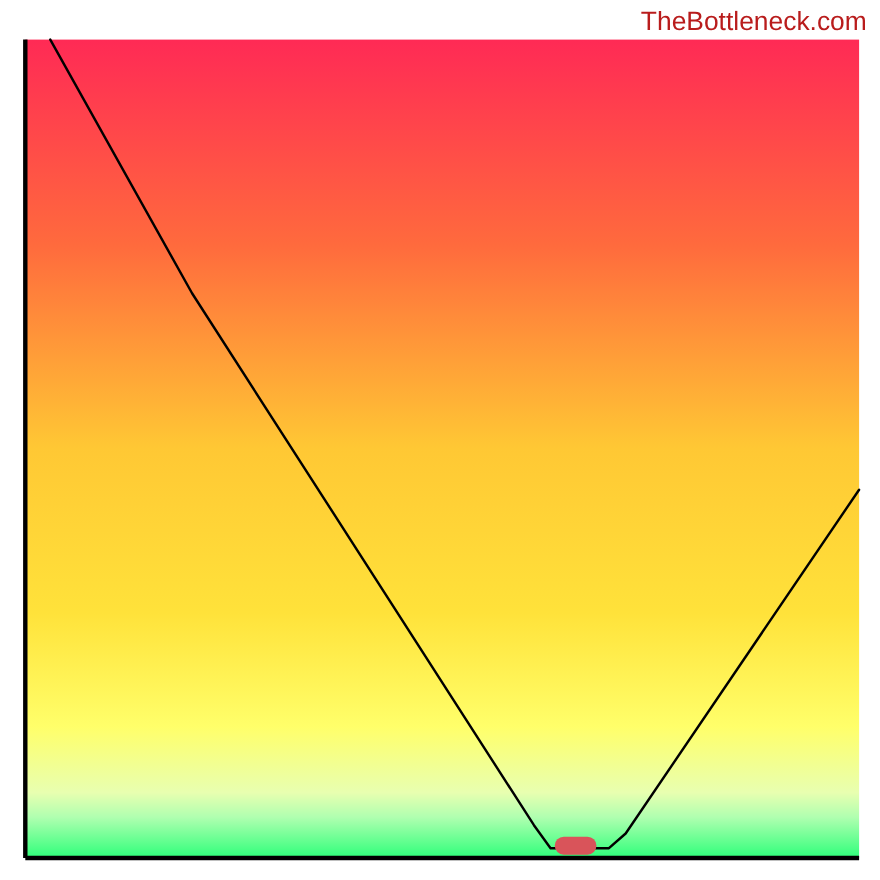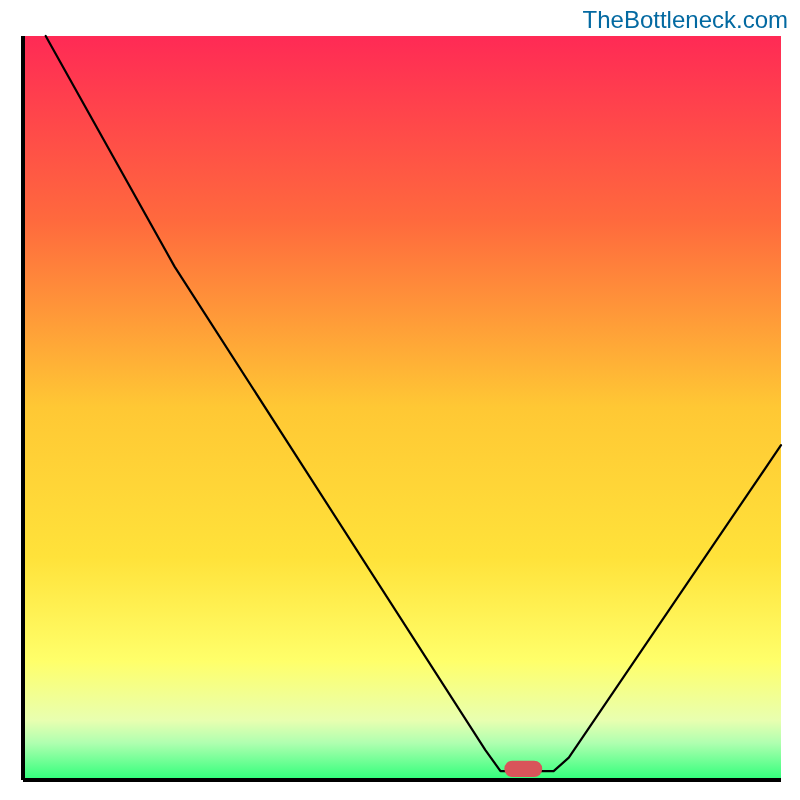--- a/index.html
+++ b/index.html
@@ -13,21 +13,21 @@
   .chart-container {
     position: relative;
     width: 800px;
     height: 800px;
   }
   .watermark {
     position: absolute;
     top: 6px;
     right: 12px;
     font-size: 24px;
-    color: #0369a1;
+    color: #b91c1c;
     font-weight: normal;
     z-index: 10;
   }
   svg {
     display: block;
   }
 </style>
 </head>
 <body>
 

